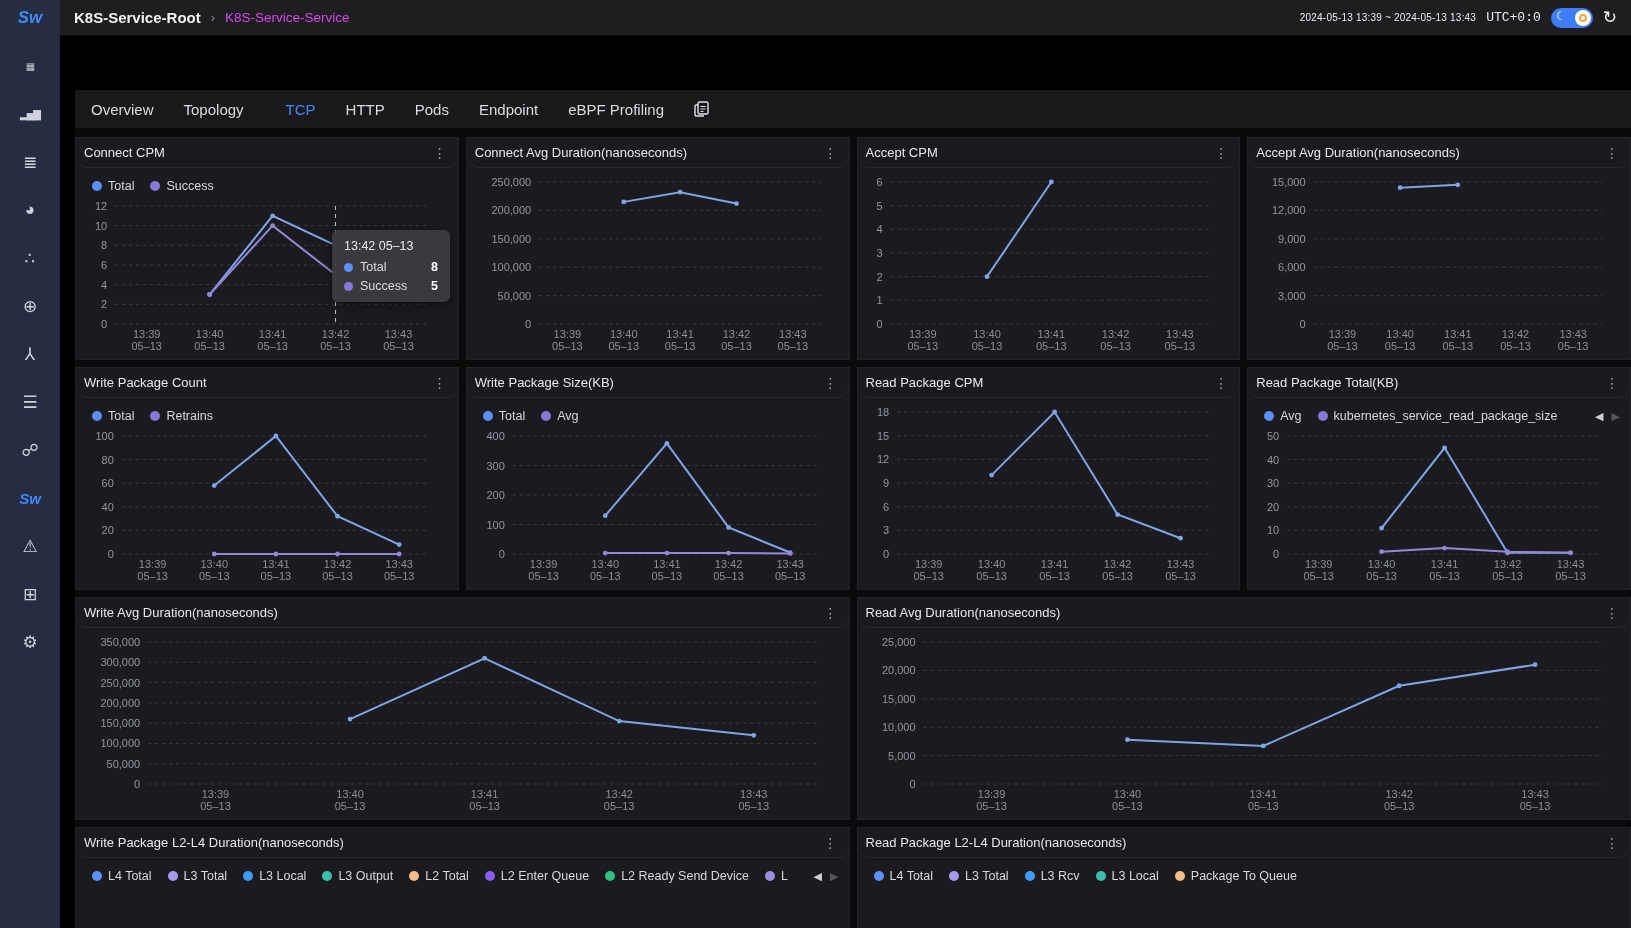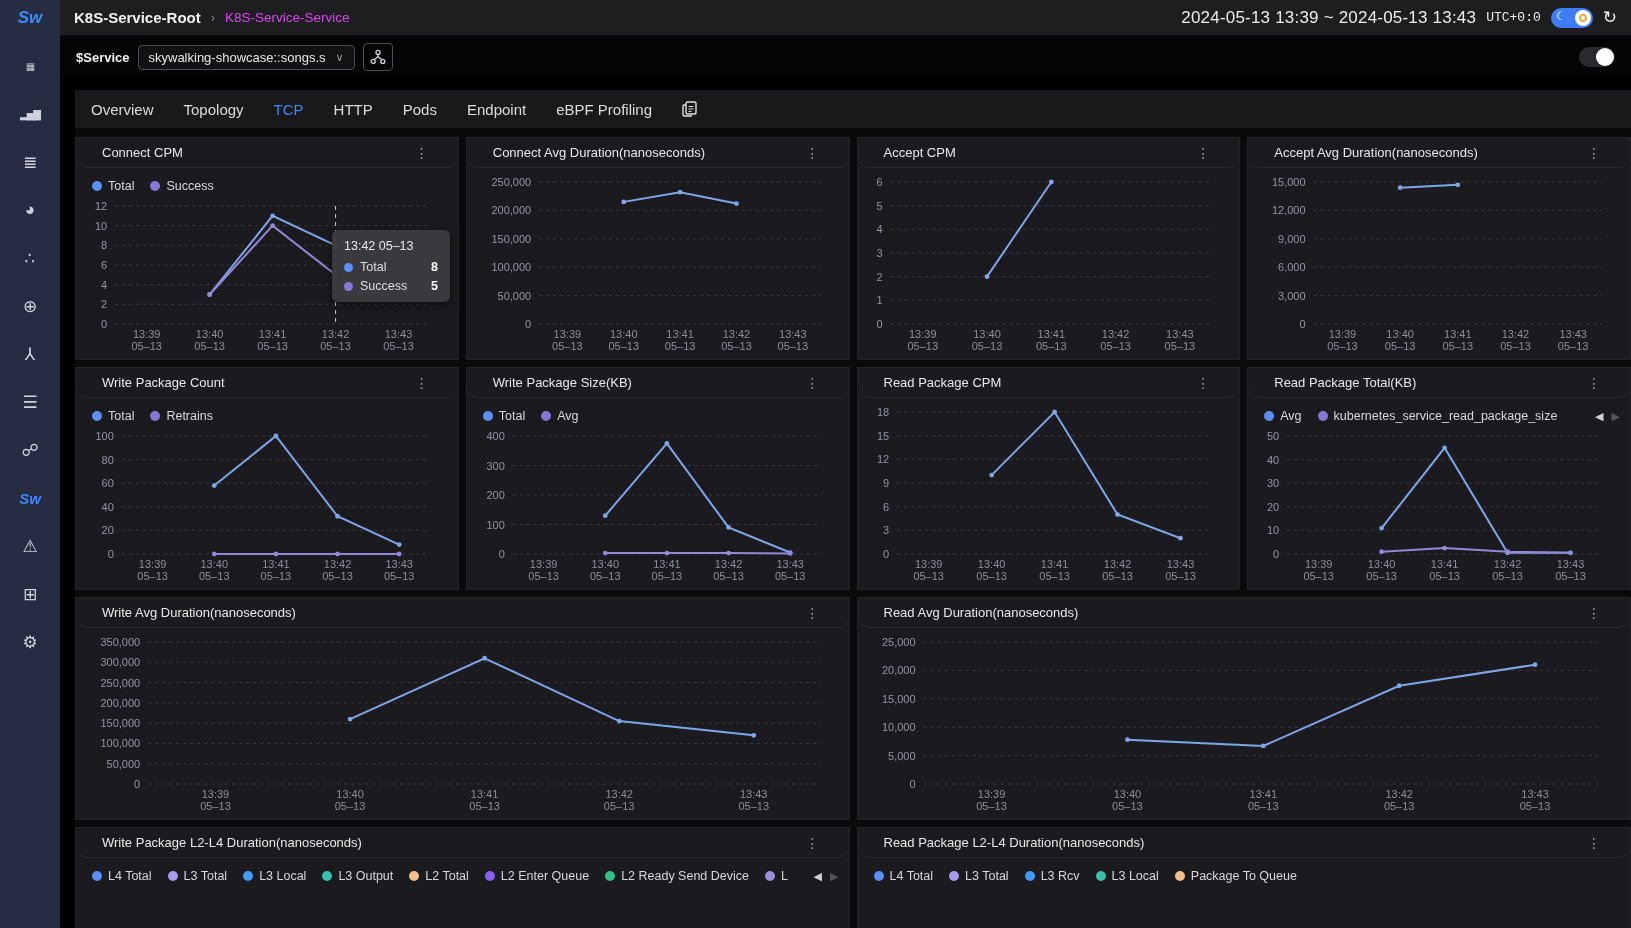--- a/index.html
+++ b/index.html
@@ -13,48 +13,48 @@
   .side-item { height:48px; display:flex; align-items:center; justify-content:center; width:100%; color:#cdd2dd; font-size:17px; cursor:pointer; }
   .side-item.small { font-size:10px; letter-spacing:-1px; }
   .side-item.active { color:#3d8bfd; font-weight:bold; font-style:italic; font-size:15px; }
 
   
   .topbar { position:absolute; left:60px; top:0; width:1571px; height:36px; background:#1e1e21; display:flex; align-items:center; padding:0 14px; border-bottom:1px solid #0c0c0e; }
   .crumb-root { color:#f2f2f2; font-size:15px; font-weight:bold; cursor:pointer; }
   .crumb-sep { color:#8a8a90; margin:0 10px; font-size:13px; }
   .crumb-cur { color:#d946ef; font-size:13.5px; cursor:pointer; }
   .topbar-right { margin-left:auto; display:flex; align-items:center; gap:10px; }
-  .time-range { color:#ececf0; font-size:17px; letter-spacing:.2px; cursor:pointer; }
+  .time-range { color:#ececf0; font-size:10px; letter-spacing:.2px; cursor:pointer; }
   .tz { color:#ececf0; font-size:13px;font-family:Liberation Mono, monospace; }
   .theme-toggle { position:relative; width:42px; height:20px; border-radius:10px; background:#3d7ef7; cursor:pointer; }
   .theme-toggle .moon { position:absolute; left:5px; top:1px; color:#fff; font-size:12px; }
   .theme-toggle .knob { position:absolute; right:2px; top:2px; width:16px; height:16px; background:#fff; border-radius:50%; display:flex; align-items:center; justify-content:center; }
   .theme-toggle .sun { width:8px; height:8px; border:2px solid #f0a93c; border-radius:50%; }
   .refresh { color:#f0f0f0; font-size:17px; cursor:pointer; line-height:1; }
 
   
   .toolbar { position:absolute; left:60px; top:36px; width:1571px; height:42px; background:#040405; display:flex; align-items:center; padding:0 16px; }
   .svc-label { color:#f0f0f0; font-size:13px; font-weight:bold; margin-right:8px; }
   .svc-select { display:flex; align-items:center; gap:10px; background:#121214; border:1px solid #4b4b52; border-radius:4px; padding:4px 10px; color:#e8e8ea; font-size:13px; cursor:pointer; }
   .svc-select .chev { color:#9a9aa2; font-size:11px; }
   .hier-btn { margin-left:8px; width:30px; height:28px; border:1px solid #4b4b52; border-radius:4px; display:flex; align-items:center; justify-content:center; cursor:pointer; }
   .mini-toggle { margin-left:auto; position:relative; width:36px; height:20px; border-radius:10px; background:#2a2a2e; cursor:pointer; }
   .mini-toggle .knob { position:absolute; right:1px; top:1px; width:18px; height:18px; border-radius:50%; background:#fdfdfd; }
 
   
   .main { position:absolute; left:75px; top:90px; width:1556px; background:#0a0a0c; }
   .tabs { height:38px; background:#19191c; display:flex; align-items:center; gap:30px; padding:0 16px; margin-bottom:9px; }
   .tab { color:#dcdcdf; font-size:15px; cursor:pointer; }
-  .tab.active { color:#3d8bfd; }
+  .tab.active { color:#3d8bfd;margin-left:12px; }
   .copy-icon { cursor:pointer; display:flex; }
 
   .grid { display:grid; grid-template-columns:repeat(4,1fr); gap:7px; }
   .card { background:#1b1b1f; border:1px solid #232327; height:223px; overflow:hidden; }
   .card.wide { grid-column:span 2; }
-  .card-header { height:30px; display:flex; align-items:center; justify-content:space-between; padding:0 26px; border-bottom:1px solid #2a2a2f;border-radius:12px; }
+  .card-header { height:30px; display:flex; align-items:center; justify-content:space-between; padding:0 8px; border-bottom:1px solid #2a2a2f;border-radius:12px; }
   .card-title { color:#e8e8ea; font-size:13px; }
   .kebab { color:#9b9ba2; font-size:14px; cursor:pointer; padding:0 3px; }
   .card-body { position:relative; padding:6px 10px 2px; }
 
   .legend { position:relative; display:flex; align-items:center; gap:16px; height:24px; overflow:hidden; white-space:nowrap; padding-left:6px; }
   .legend-item { display:inline-flex; align-items:center; gap:6px; color:#d8d8dc; font-size:12.5px; cursor:pointer; flex:0 0 auto; }
   .legend-dot { width:10px; height:10px; border-radius:50%; }
   .legend-arrows { position:absolute; right:0; top:0; height:24px; display:flex; align-items:center; gap:8px; background:#1b1b1f; padding-left:6px; }
   .larr { color:#cfcfd4; font-size:11px; cursor:pointer; }
   .rarr { color:#55555c; font-size:11px; cursor:pointer; }
@@ -103,38 +103,20 @@
       <div class="theme-toggle">
         <span class="moon">☾</span>
         <span class="knob">
             <span class="sun"></span>
           </span>
       </div>
       <span class="refresh">↻</span>
     </div>
   </div>
 
-  <div class="toolbar">
-    <span class="svc-label">$Service</span>
-    <div class="svc-select">
-      <span>skywalking-showcase::songs.s</span>
-      <span class="chev">∨</span>
-    </div>
-    <div class="hier-btn">
-      <svg width="16" height="16" viewBox="0 0 16 16">
-        <circle cx="8" cy="3.4" r="2" fill="none" stroke="#cfd3dc" stroke-width="1.3"></circle>
-        <circle cx="3.2" cy="12.4" r="2" fill="none" stroke="#cfd3dc" stroke-width="1.3"></circle>
-        <circle cx="12.8" cy="12.4" r="2" fill="none" stroke="#cfd3dc" stroke-width="1.3"></circle>
-        <path d="M8 5.5v2.2M8 7.7 4 10.8M8 7.7l4 3.1" fill="none" stroke="#cfd3dc" stroke-width="1.3"></path>
-      </svg>
-    </div>
-    <div class="mini-toggle">
-        <span class="knob"></span>
-      </div>
-  </div>
 
   <div class="main">
     <div class="tabs">
       <span class="tab">Overview</span>
       <span class="tab">Topology</span>
       <span class="tab active">TCP</span>
       <span class="tab">HTTP</span>
       <span class="tab">Pods</span>
       <span class="tab">Endpoint</span>
       <span class="tab">eBPF Profiling</span>

